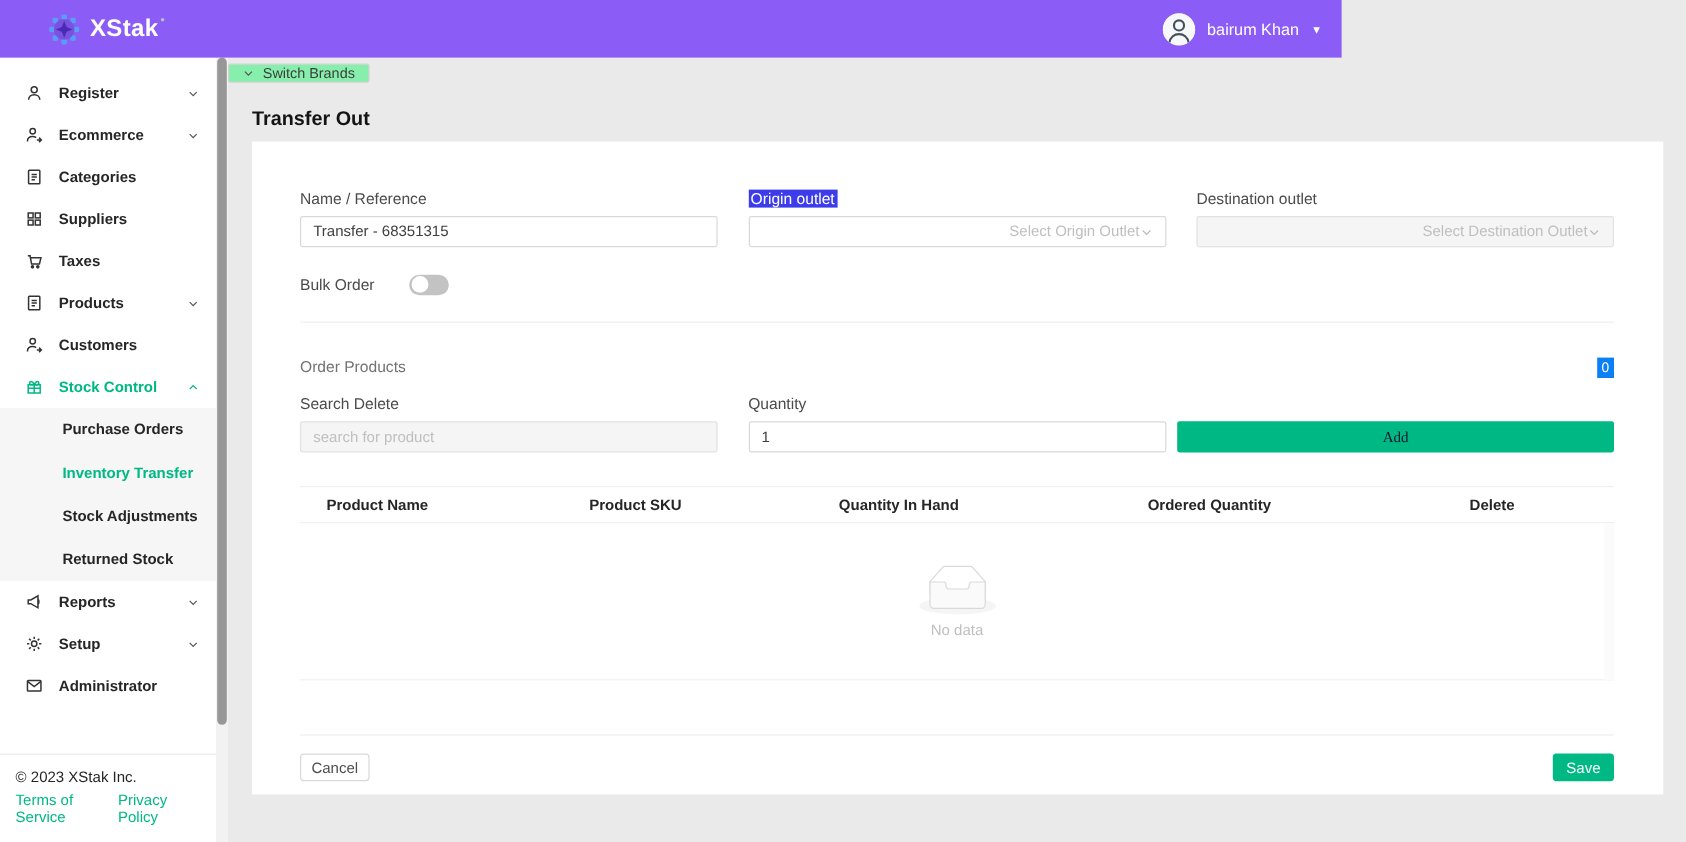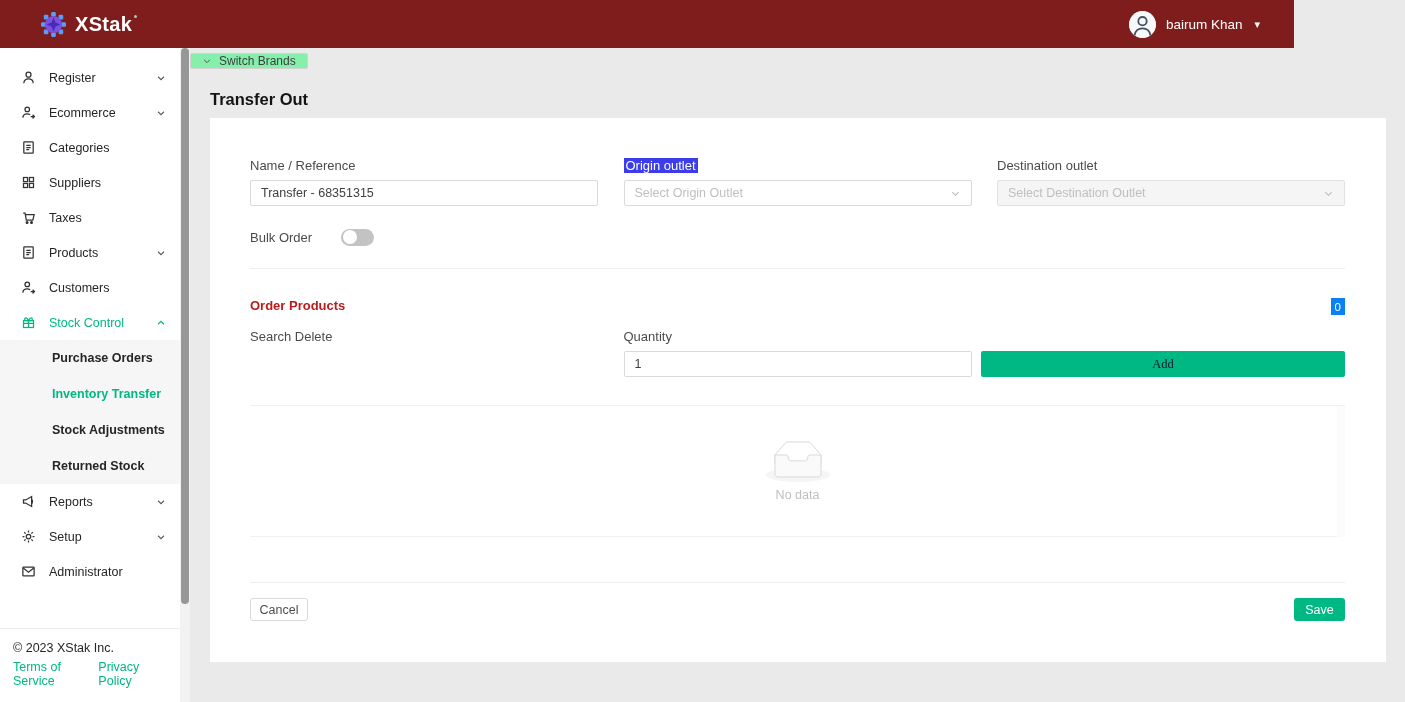--- a/index.html
+++ b/index.html
@@ -1,37 +1,37 @@
 <!DOCTYPE html>
 <html><head>
 <meta charset="utf-8">
 <style>
   * { margin:0; padding:0; box-sizing:border-box; }
   html,body { width:1405px; height:702px; overflow:hidden; background:#eaeaea;
     font-family:"Liberation Sans", sans-serif; }
 
   
-  .navbar { position:absolute; left:0; top:0; width:1294px; height:48px; background:#7f1d1d;
-    display:flex; align-items:center; justify-content:space-between; padding:0 34px 0 40px; z-index:30; }
+  .navbar { position:absolute; left:0; top:0; width:1118px; height:48px; background:#8b5cf6;
+    display:flex; align-items:center; justify-content:space-between; padding:0 18px 0 40px; z-index:30; }
   .brand { display:flex; align-items:center; gap:8px; }
   .brand-text { color:#fff; font-size:20px; font-weight:700; letter-spacing:.3px; position:relative; }
   .tm-dot { position:absolute; top:1px; right:-6px; width:3px; height:3px; border-radius:50%; background:#cfcfcf; }
   .user-area { display:flex; align-items:center; gap:10px; cursor:pointer; }
   .avatar { width:27px; height:27px; border-radius:50%; background:#f4f6f8; display:flex; align-items:center; justify-content:center; overflow:hidden; }
   .user-name { color:#fff; font-size:13.5px; }
   .user-caret { color:#fff; font-size:11px; margin-left:2px; }
 
   
   .sidebar { position:absolute; left:0; top:48px; width:180px; height:654px; background:#fff;
     display:flex; flex-direction:column; z-index:20; }
   .side-scroll { position:absolute; left:180px; top:48px; width:10px; height:654px; background:#f2f2f2; z-index:21; }
   .side-thumb { position:absolute; left:1px; top:0; width:8px; height:556px; background:#979797; border-radius:4px; }
   .nav-items { flex:1 1 auto; padding-top:12px; }
   .nav-item { height:35px; display:flex; align-items:center; gap:13px; padding:0 14px 0 20px;
-    font-size:12.5px; font-weight:400; color:#262626; cursor:pointer; }
+    font-size:12.5px; font-weight:700; color:#262626; cursor:pointer; }
   .nav-item .icon { width:16px; height:16px; display:flex; align-items:center; justify-content:center; color:#333; flex:0 0 16px; }
   .nav-item .lbl { flex:1 1 auto; }
   .nav-item .chev { color:#595959; width:10px; display:flex; }
   .nav-item.active { color:#00b884; }
   .nav-item.active .icon, .nav-item.active .chev { color:#00b884; }
   .submenu { background:#f6f6f6; }
   .subitem { height:36px; display:flex; align-items:center; padding-left:52px;
     font-size:12.5px; font-weight:700; color:#262626; cursor:pointer; }
   .subitem.active { color:#00b884; }
   .side-footer { border-top:1px solid #ececec; padding:12px 12px 14px 13px; }
@@ -52,35 +52,35 @@
   .card { margin:9px 19px 0 20px; height:544px; background:#fff; padding:40px 41px 0 40px; }
 
   .field-row { display:flex; justify-content:space-between; }
   .field { width:348px; }
   .field-label { font-size:13px; color:#4b4b4b; margin-bottom:6px; height:16px; }
   .sel-highlight { background:#3c3ceb; color:#fff; padding:0 2px; }
   .tb { width:100%; height:26px; border:1px solid #d9d9d9; border-radius:2px; background:#fff;
     font-size:12.5px; color:#404040; padding:0 10px; outline:none; font-family:"Liberation Sans", sans-serif; }
   .tb::placeholder { color:#bfbfbf; }
   .selectbox { width:100%; height:26px; border:1px solid #d9d9d9; border-radius:2px; background:#fff;
-    display:flex; align-items:center; justify-content:space-between; padding:0 10px; cursor:pointer; }
+    display:flex; align-items:center; justify-content:flex-end; padding:0 10px; cursor:pointer; }
   .selectbox .ph { font-size:12.5px; color:#bfbfbf; }
   .selectbox .chev { color:#b9b9b9; display:flex; }
   .selectbox.disabled { background:#f5f5f5; border-color:#e2e2e2; cursor:not-allowed; }
   .tb.disabled { background:#f5f5f5; border-color:#e2e2e2; cursor:not-allowed; }
 
   .bulk-row { display:flex; align-items:center; gap:29px; margin-top:22px; height:18px; }
   .bulk-label { font-size:13px; color:#4b4b4b; }
   .toggle { width:33px; height:17px; border-radius:9px; background:#c3c3c3; position:relative; cursor:pointer; }
   .toggle .knob { position:absolute; left:1.5px; top:1.5px; width:14px; height:14px; border-radius:50%; background:#fff; }
 
   .divider { border-top:1px solid #efefef; margin-top:22px; }
 
   .op-row { display:flex; justify-content:space-between; align-items:flex-start; margin-top:29px; height:17px; }
-  .op-label { font-size:13px; color:#b91c1c;font-weight:bold; }
+  .op-label { font-size:13px; color:#737373; }
   .count-badge { background:#0b80f5; color:#fff; font-size:11.5px; min-width:14px; height:17px;
     display:flex; align-items:center; justify-content:center; padding:0 4px; }
 
   .search-row { display:flex; justify-content:space-between; margin-top:14px; }
   .add-btn { width:364px; height:26px; background:#00b884; color:#0f172a; border:none; border-radius:2px;
     font-size:12.5px; cursor:pointer; align-self:flex-end; font-family:Liberation Serif, serif; }
   .add-wrap { width:348px; display:flex; flex-direction:column; justify-content:flex-end; }
 
   .table { margin-top:28px; border-top:1px solid #f0f0f0; }
   .thead { display:flex; height:30px; align-items:center; border-bottom:1px solid #f0f0f0; }
@@ -376,31 +376,39 @@
     <div class="divider"></div>
 
     <div class="op-row">
       <span class="op-label">Order Products</span>
       <span class="count-badge">0</span>
     </div>
 
     <div class="search-row">
       <div class="field">
         <div class="field-label">Search Delete</div>
+        <input class="tb disabled" type="text" disabled="" placeholder="search for product" style="">
       </div>
       <div class="field">
         <div class="field-label">Quantity</div>
         <input class="tb" type="text" value="1" style="">
       </div>
       <div class="add-wrap">
         <button class="add-btn">Add</button>
       </div>
     </div>
 
     <div class="table">
+      <div class="thead">
+        <div class="th">Product Name</div>
+        <div class="th">Product SKU</div>
+        <div class="th">Quantity In Hand</div>
+        <div class="th">Ordered Quantity</div>
+        <div class="th">Delete</div>
+      </div>
       <div class="tbody">
         <span>
           <svg width="64" height="41" viewBox="0 0 64 41">
               <g transform="translate(0 1)" fill="none" fill-rule="evenodd">
                 <ellipse fill="#f5f5f5" cx="32" cy="33" rx="32" ry="7"></ellipse>
                 <g fill-rule="nonzero" stroke="#d9d9d9">
                   <path d="M55 12.76L44.854 1.258C44.367.474 43.656 0 42.907 0H21.093c-.749 0-1.46.474-1.947 1.257L9 12.761V22h46v-9.24z"></path>
                   <path d="M41.613 15.931c0-1.605.994-2.93 2.227-2.931H55v18.137C55 33.26 53.68 35 52.05 35h-40.1C10.32 35 9 33.259 9 31.137V13h11.16c1.233 0 2.227 1.323 2.227 2.928v.022c0 1.605 1.005 2.901 2.237 2.901h14.752c1.232 0 2.237-1.308 2.237-2.913v-.007z" fill="#fafafa"></path>
                 </g>
               </g>

